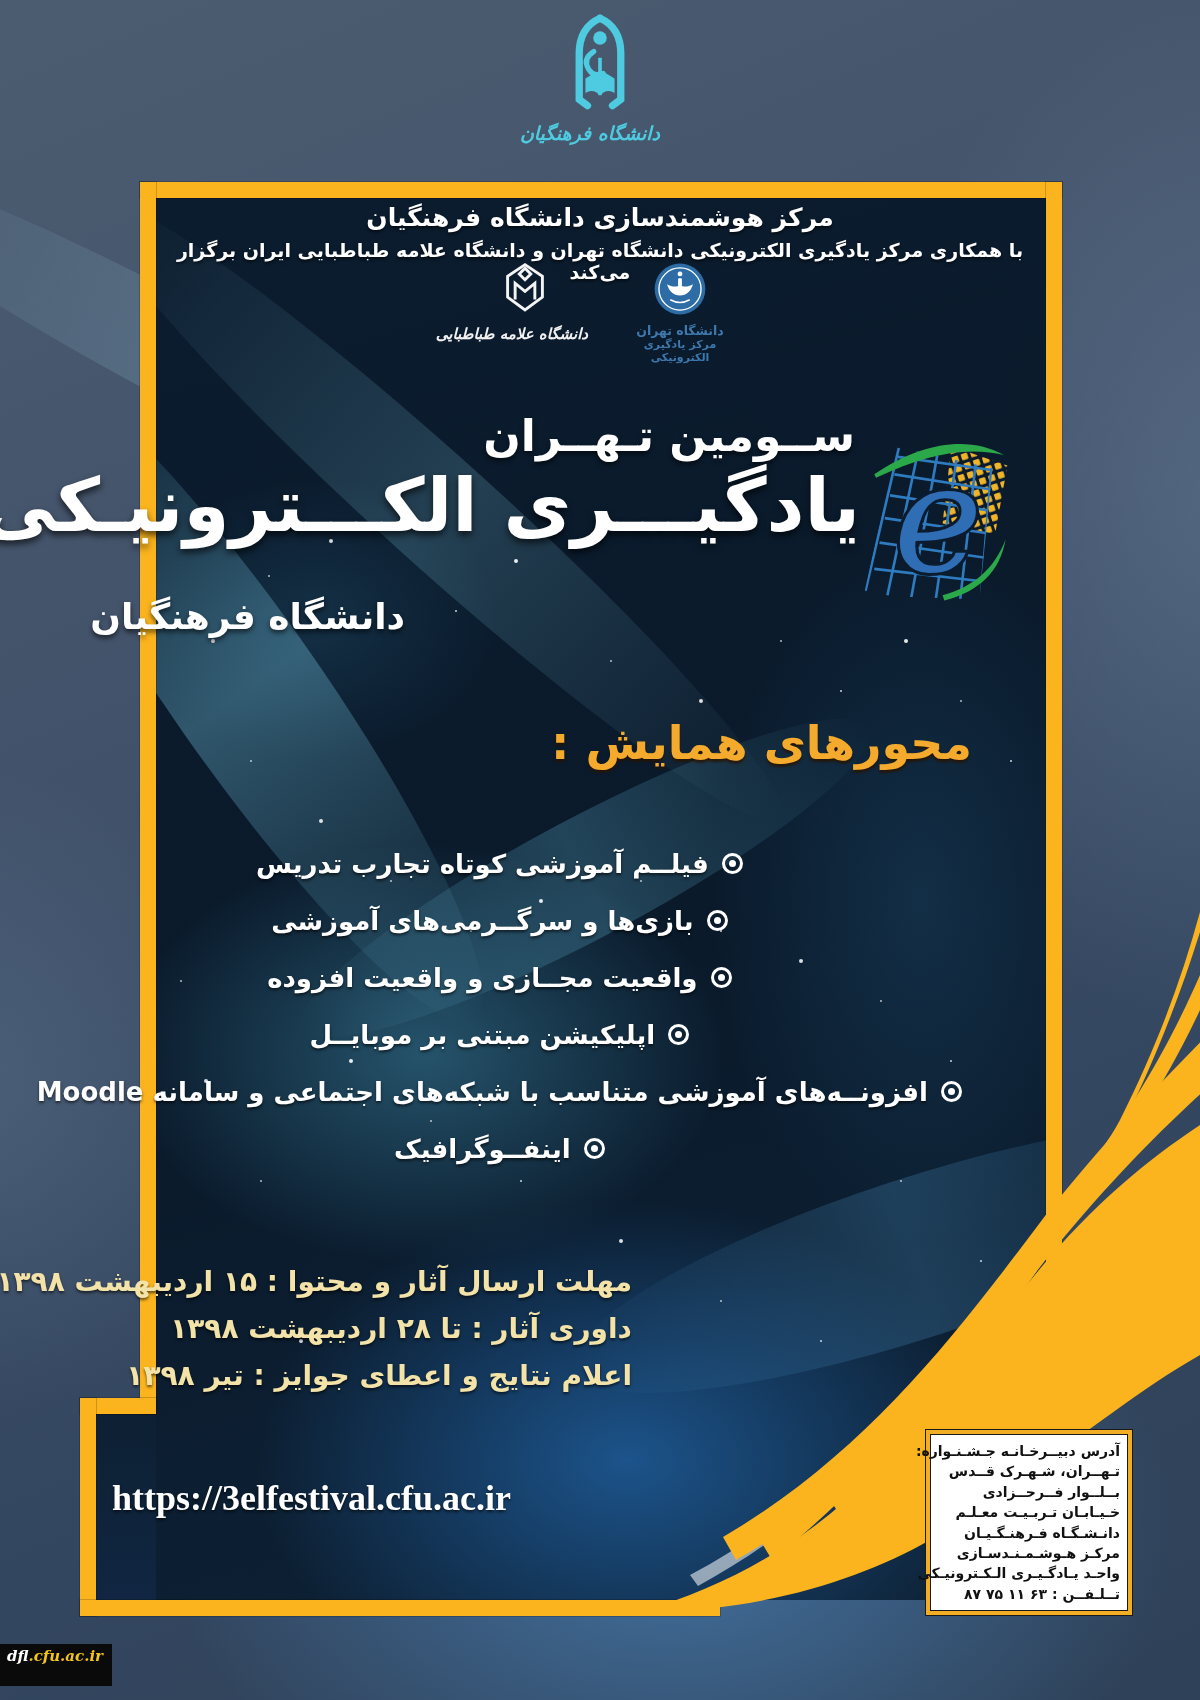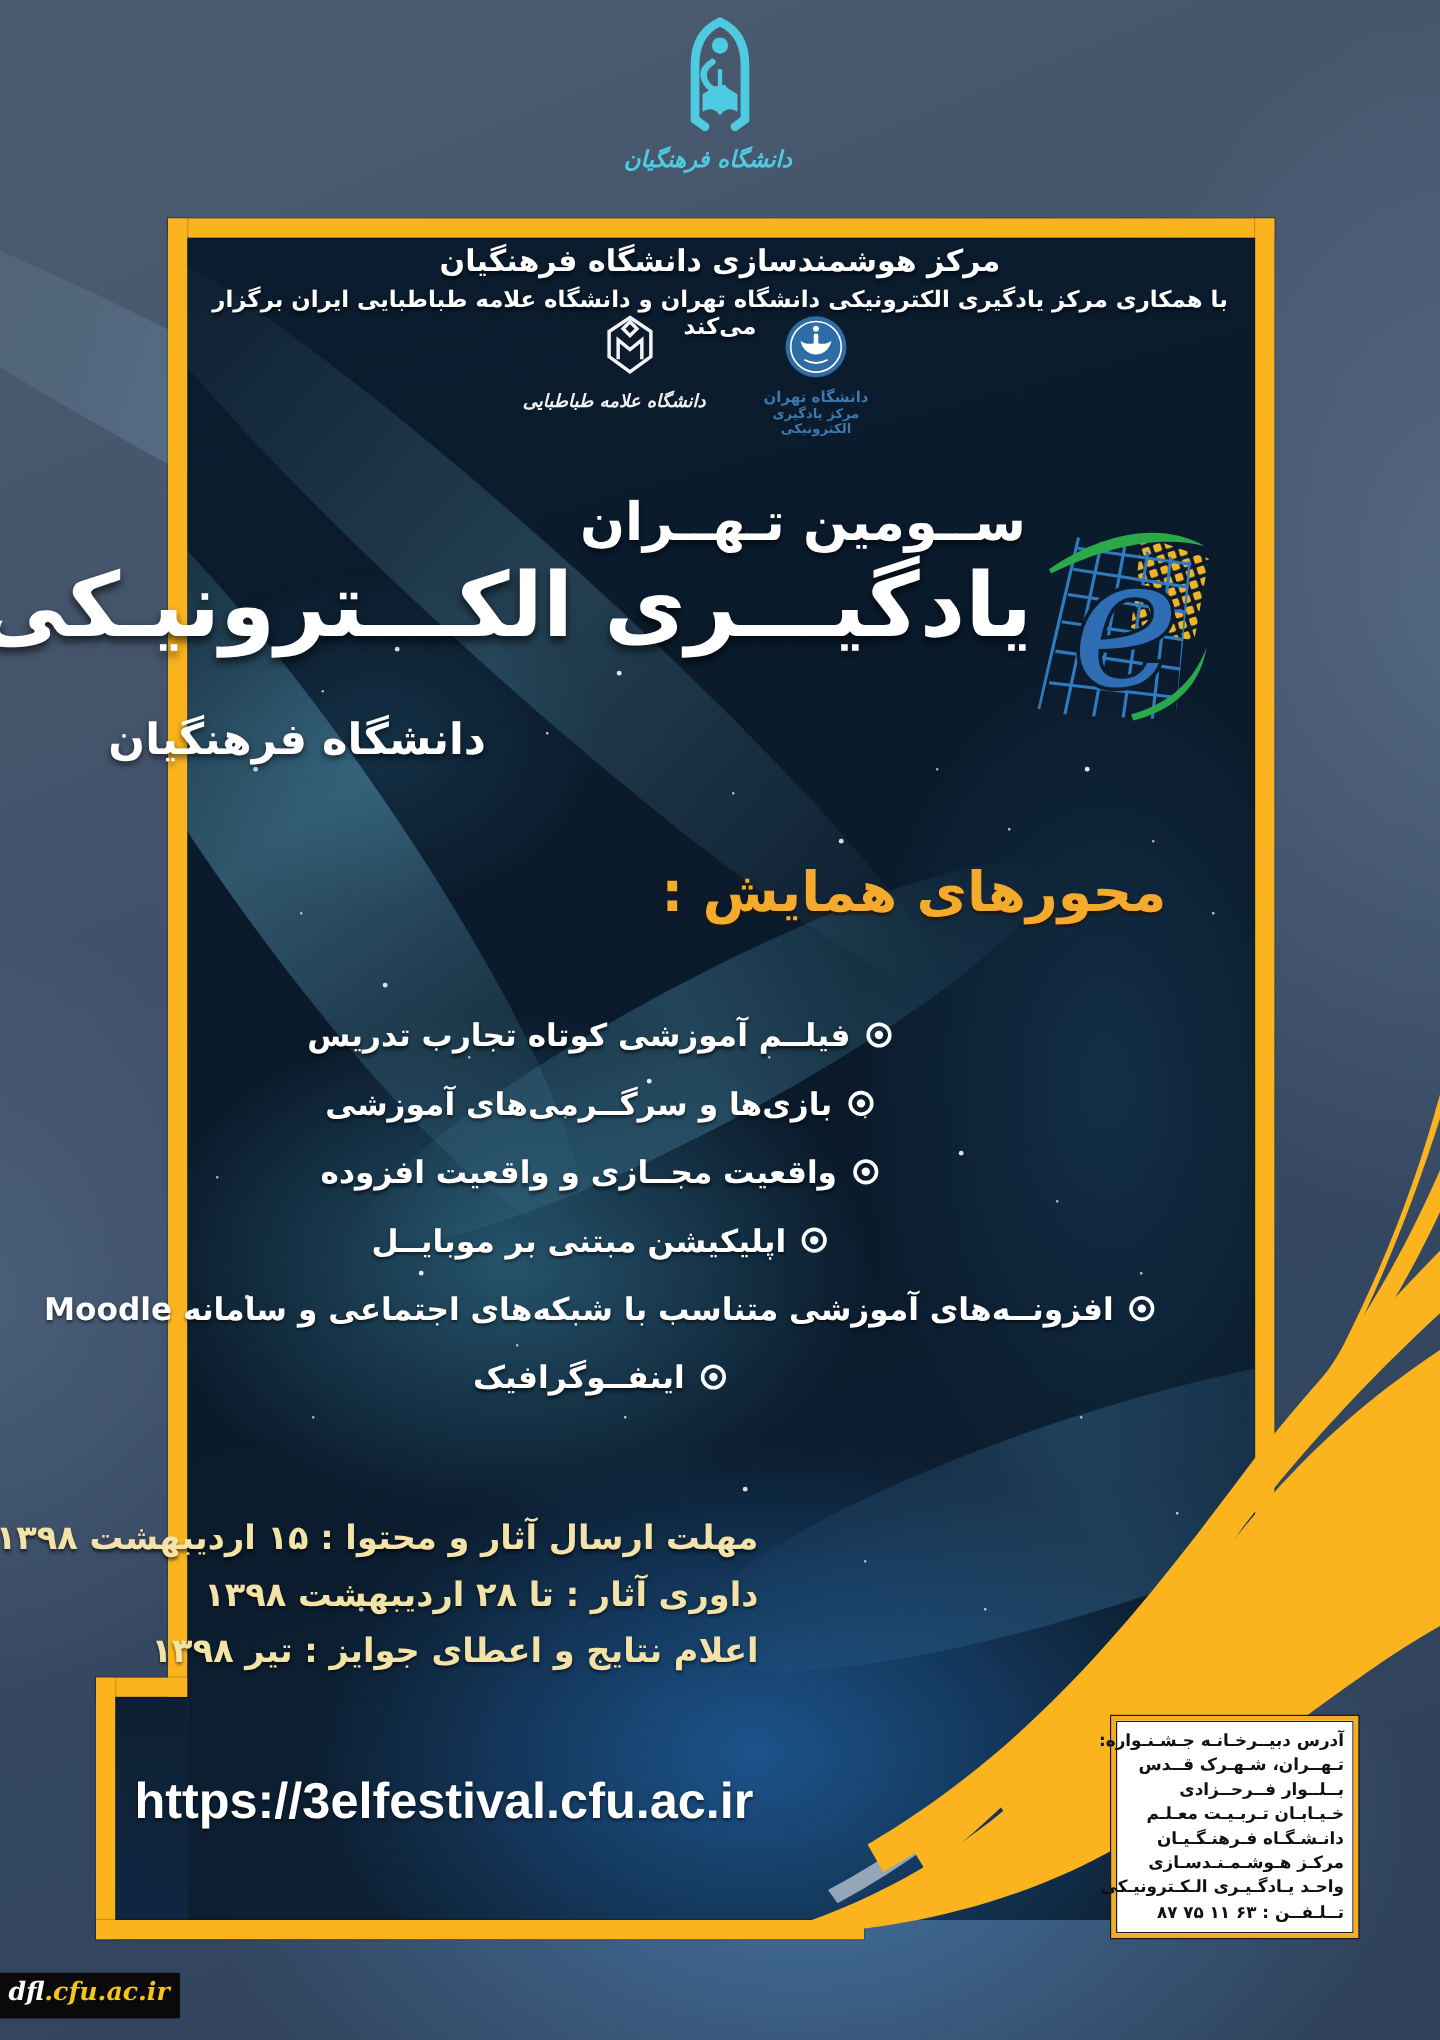--- a/index.html
+++ b/index.html
@@ -107,31 +107,31 @@
   .ring::after{content:"";position:absolute;left:4px;top:4px;width:7px;height:7px;
     border-radius:50%;background:#fff;}
   
   .dates{position:absolute;right:568px;top:1258px;direction:rtl;text-align:right;}
   .dates div{color:#f3e3a9;font-size:28px;font-weight:bold;line-height:47px;white-space:nowrap;
     text-shadow:0 2px 3px rgba(0,0,0,.6);}
   
   .website{position:absolute;left:112px;top:1470px;width:360px;text-align:center;}
   .ws-label{color:#fff;font-size:28px;font-weight:bold;direction:rtl;white-space:nowrap;
     text-shadow:0 2px 3px rgba(0,0,0,.6);}
-  .ws-url{margin-top:7px;color:#fff;font-size:42px;font-weight:bold;
-    font-family:Liberation Sans, sans-serif;white-space:nowrap;text-shadow:0 2px 3px rgba(0,0,0,.6);}
+  .ws-url{margin-top:7px;color:#fff;font-size:36px;font-weight:bold;
+    font-family:Liberation Serif, serif;white-space:nowrap;text-shadow:0 2px 3px rgba(0,0,0,.6);}
   
   .secretariat{position:absolute;left:926px;top:1430px;width:206px;background:#fff;
     border:4px solid #f1ad24;outline:1px solid #1a1a1a;box-shadow:inset 0 0 0 1px #1a1a1a;
     box-sizing:border-box;padding:7px 8px;direction:rtl;}
   .sec-line{color:#111;font-size:14px;font-weight:bold;line-height:20.4px;text-align:right;
     white-space:nowrap;}
   
-  .watermark{position:absolute;left:0;top:1644px;background:#0a0a0a;padding:3px 9px 10px 7px;
-    font-family:"DejaVu Serif",serif;font-style:italic;font-weight:bold;font-size:21px;
+  .watermark{position:absolute;left:0;top:1644px;background:#0a0a0a;padding:3px 9px 21px 7px;
+    font-family:"DejaVu Serif",serif;font-style:italic;font-weight:bold;font-size:15px;
     white-space:nowrap;}
   .wm-a{color:#fff;}
   .wm-b{color:#f5c518;}
 </style>
 </head>
 <body>
 
 <div class="poster">
 
   <div class="ob1"></div>

